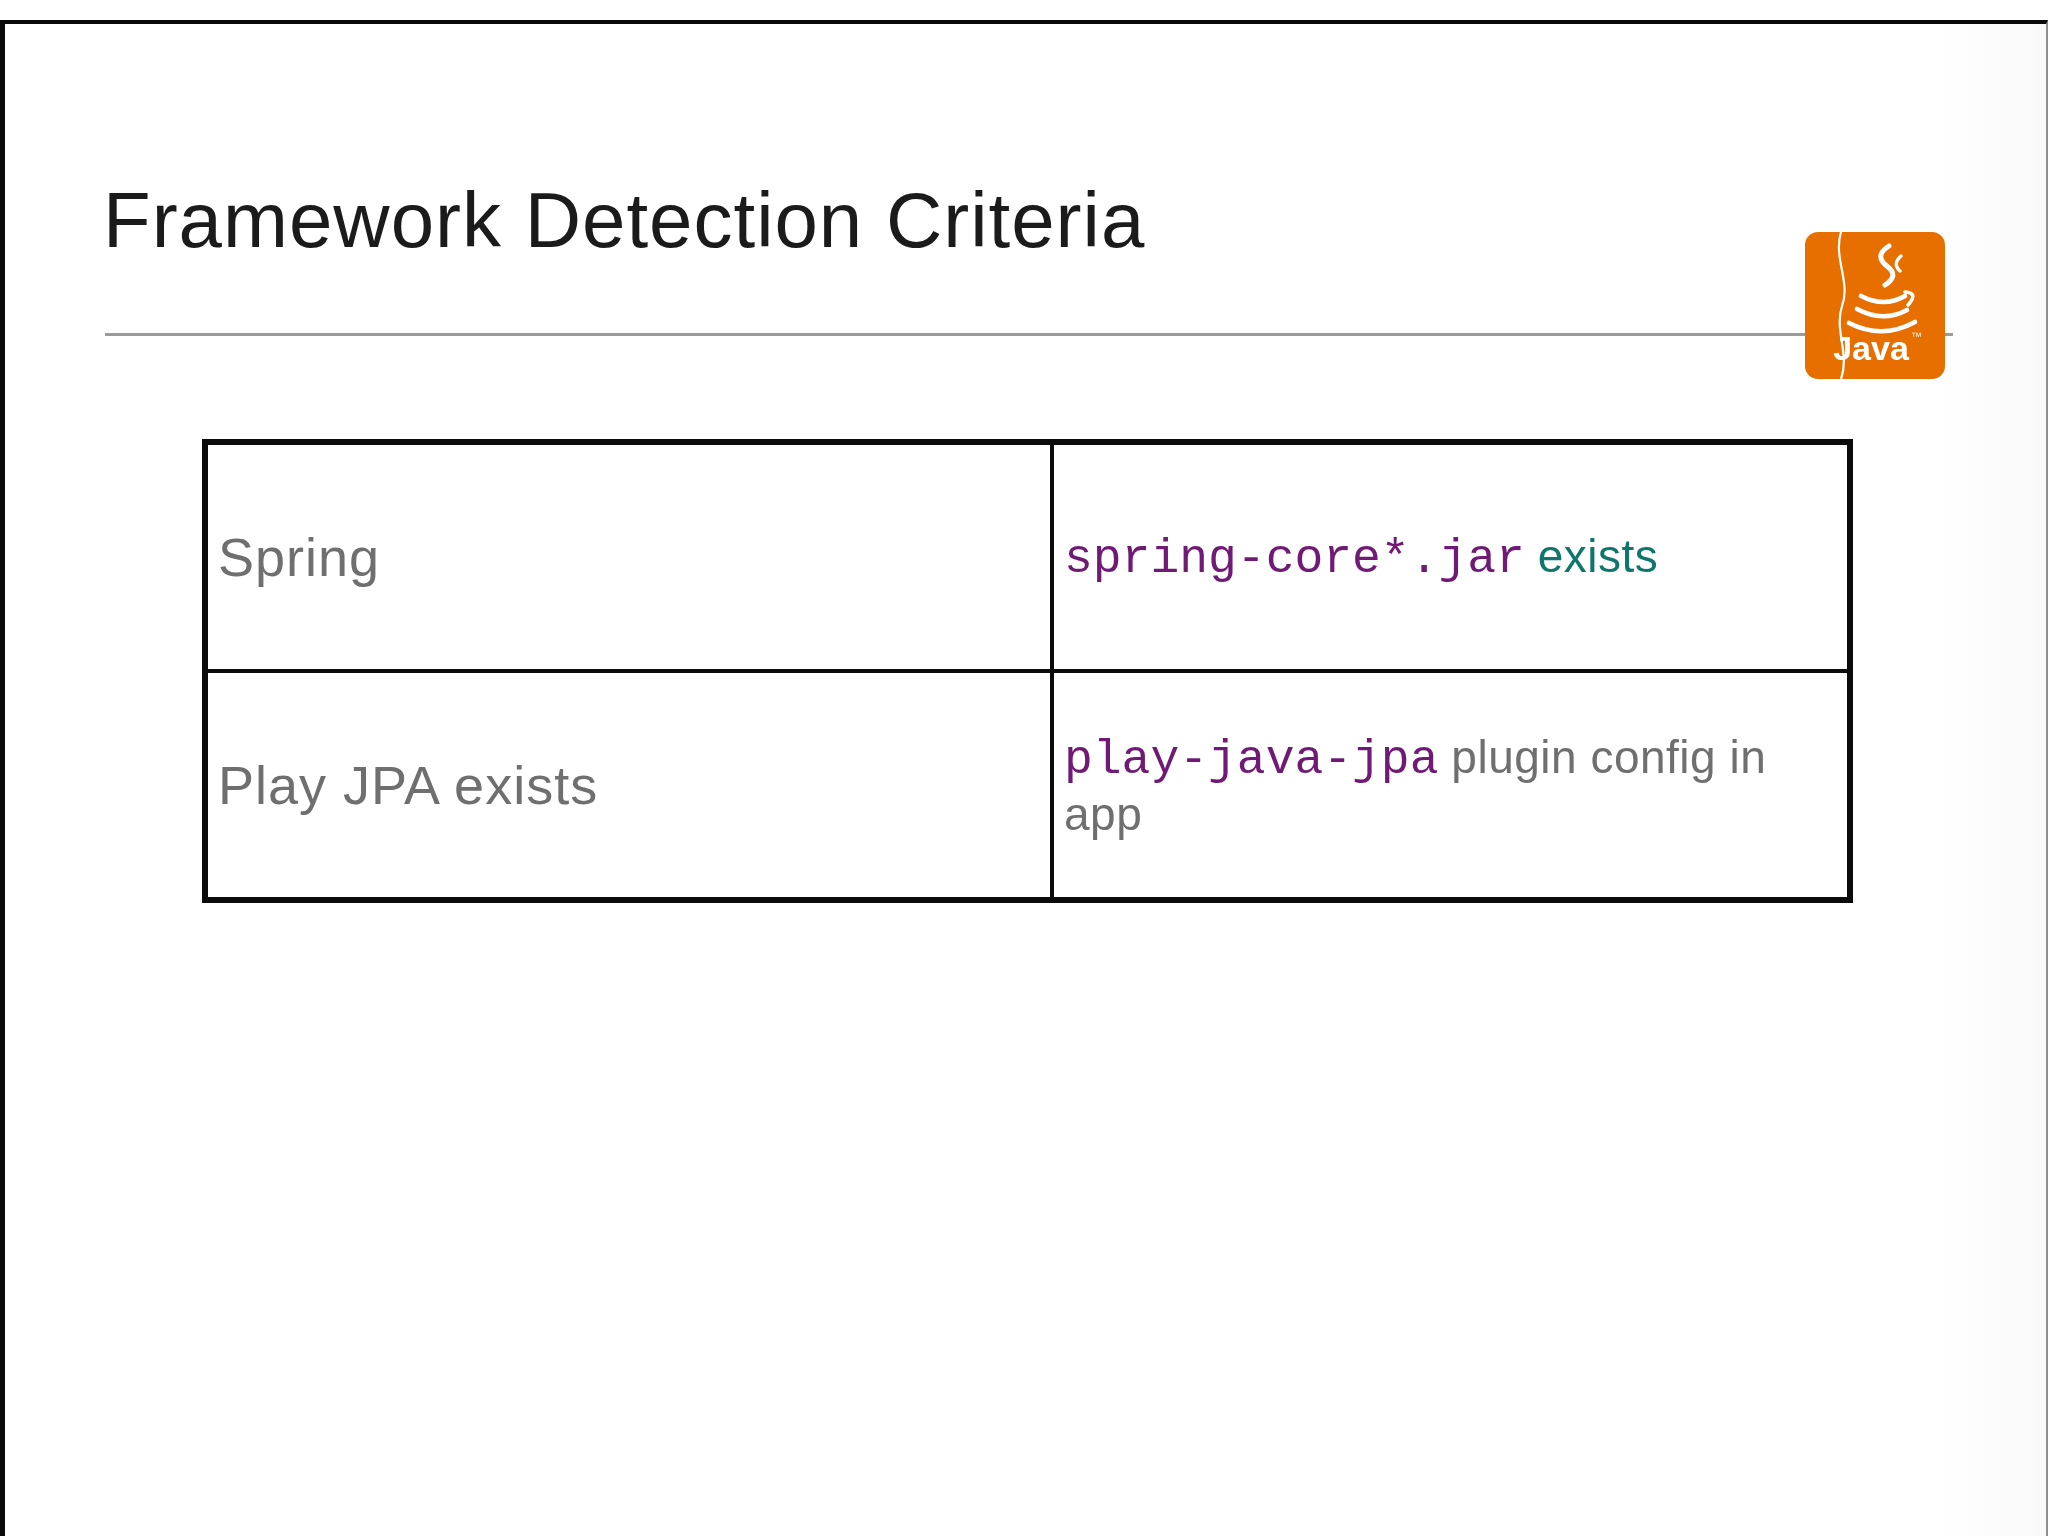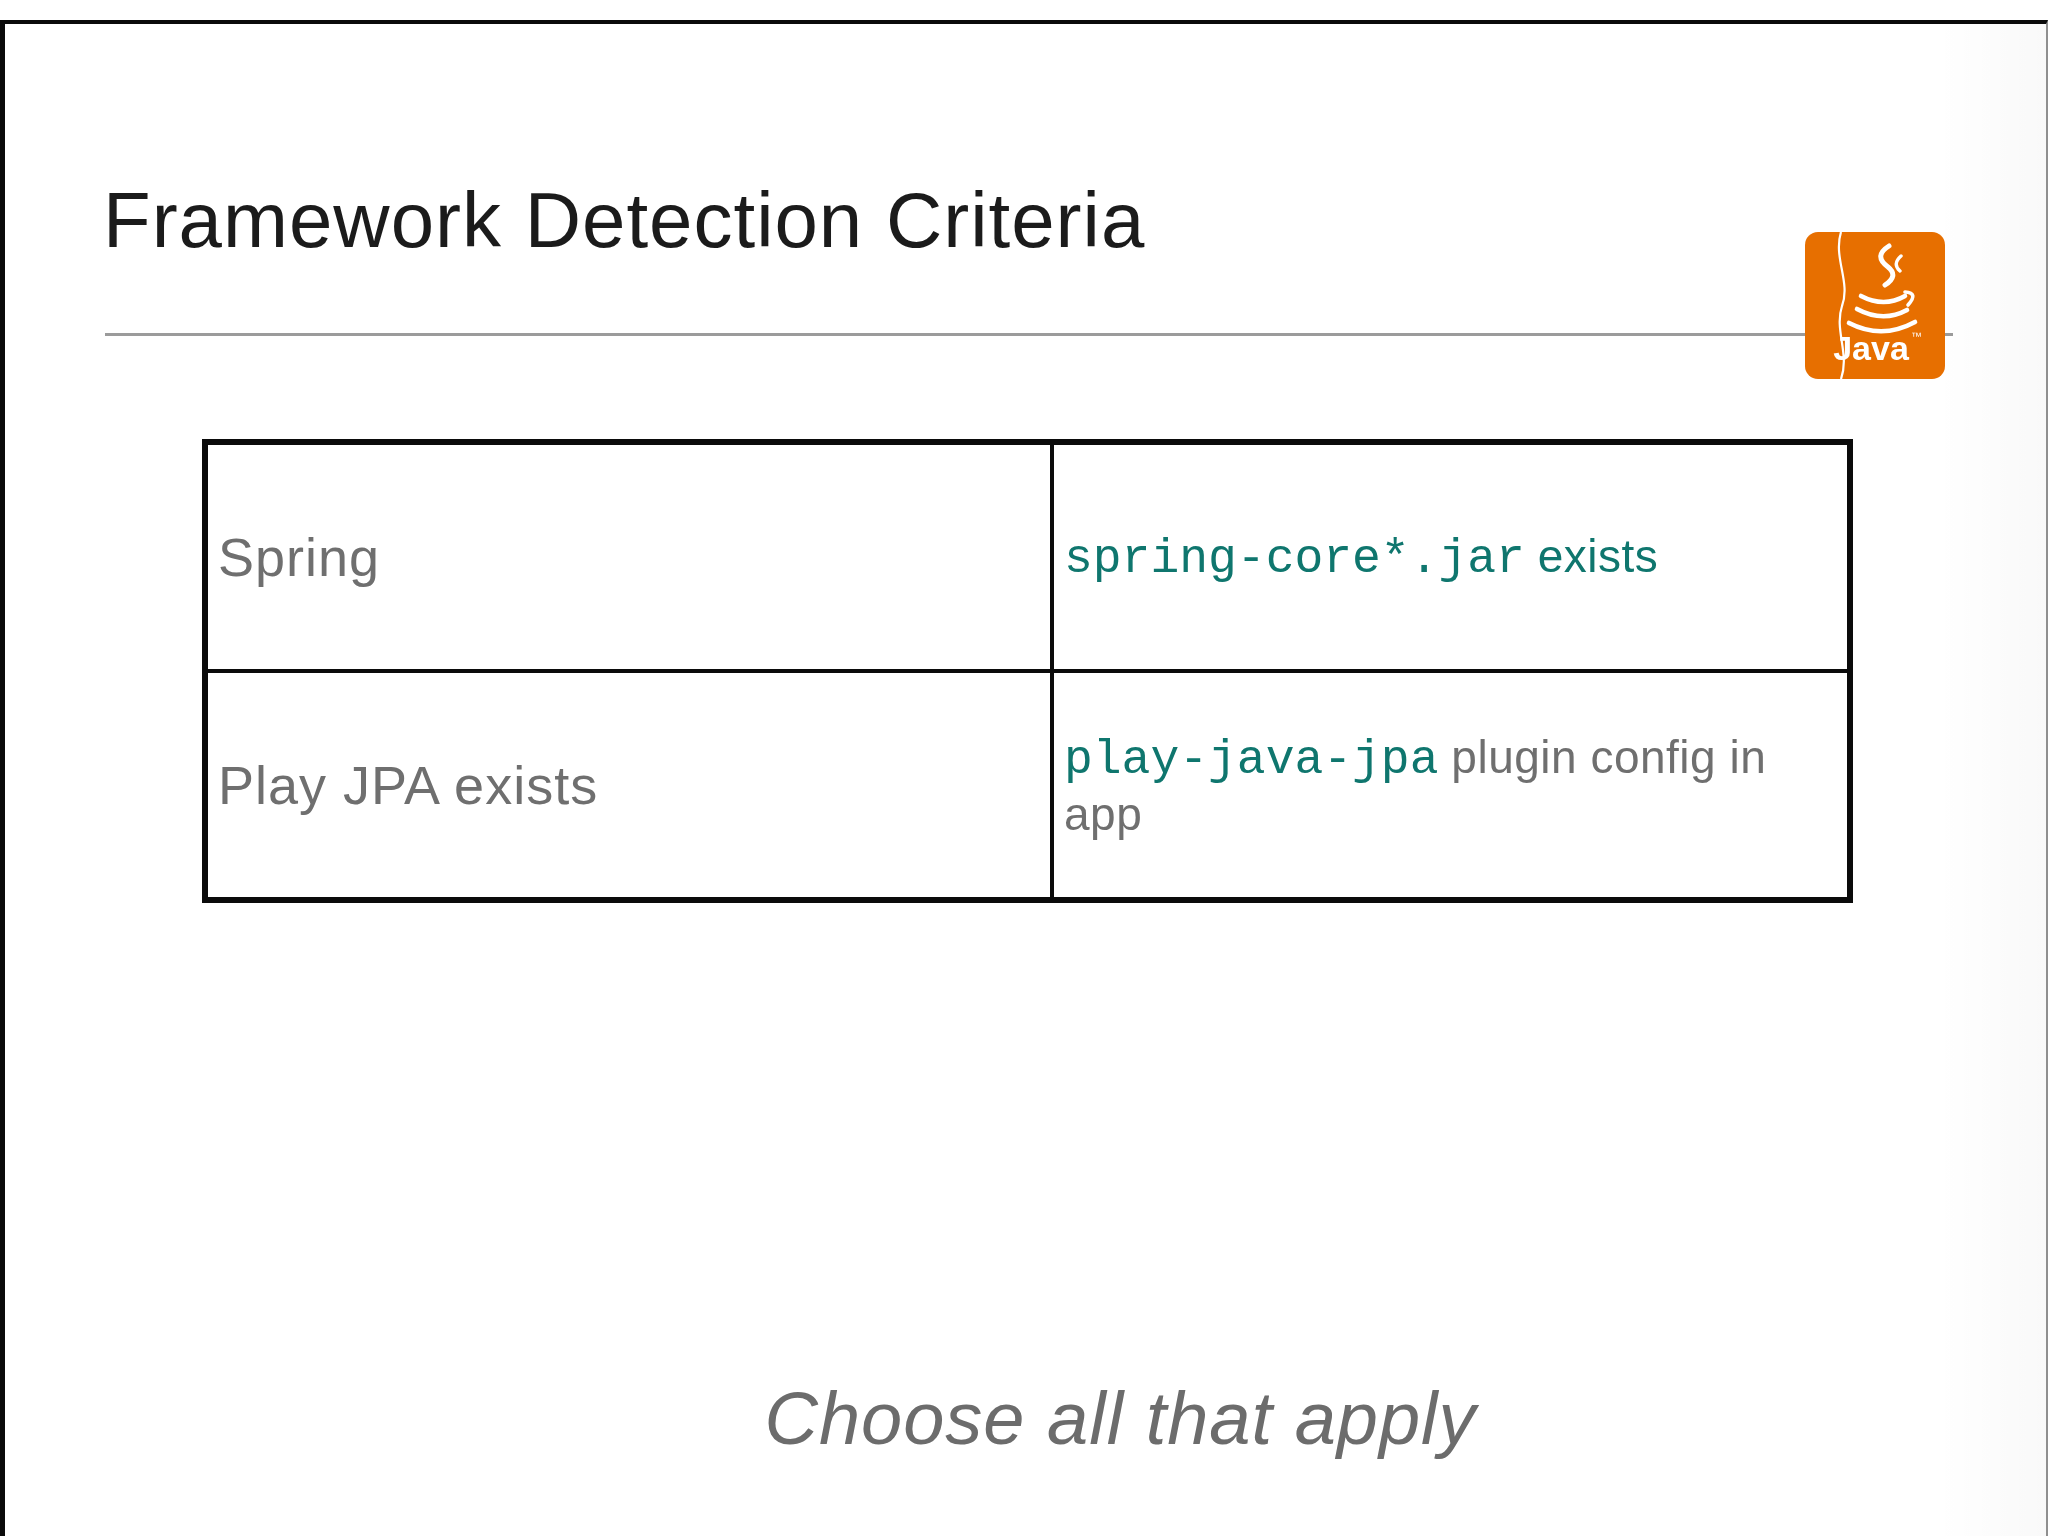--- a/index.html
+++ b/index.html
@@ -77,21 +77,21 @@
   }
   td.criteria-cell {
     font-size: 46px;
     font-weight: 300;
     color: #6f6f6f;
     letter-spacing: 0.5px;
   }
   .code {
     font-family: "Liberation Mono", monospace;
     font-size: 48px;
-    color: #0f766e;
+    color: #701a75;
     letter-spacing: 0;
   }
   .code:not(:empty) + .crit-text { margin-left: 0.28em; }
   .crit-text.dark { color: #0f766e; }
   .caption {
     position: absolute;
     left: 190px;
     right: 0;
     top: 1352px;
     text-align: center;
@@ -143,15 +143,14 @@
         <td class="framework-cell">
           <span>Play JPA exists</span>
         </td>
         <td class="criteria-cell">
           <span class="code">play-java-jpa</span><span class="crit-text">plugin config in app</span>
         </td>
       </tr>
     </tbody>
   </table>
 
-  <div class="caption">Choose all that apply</div>
 
 </div>
 
 </body></html>

